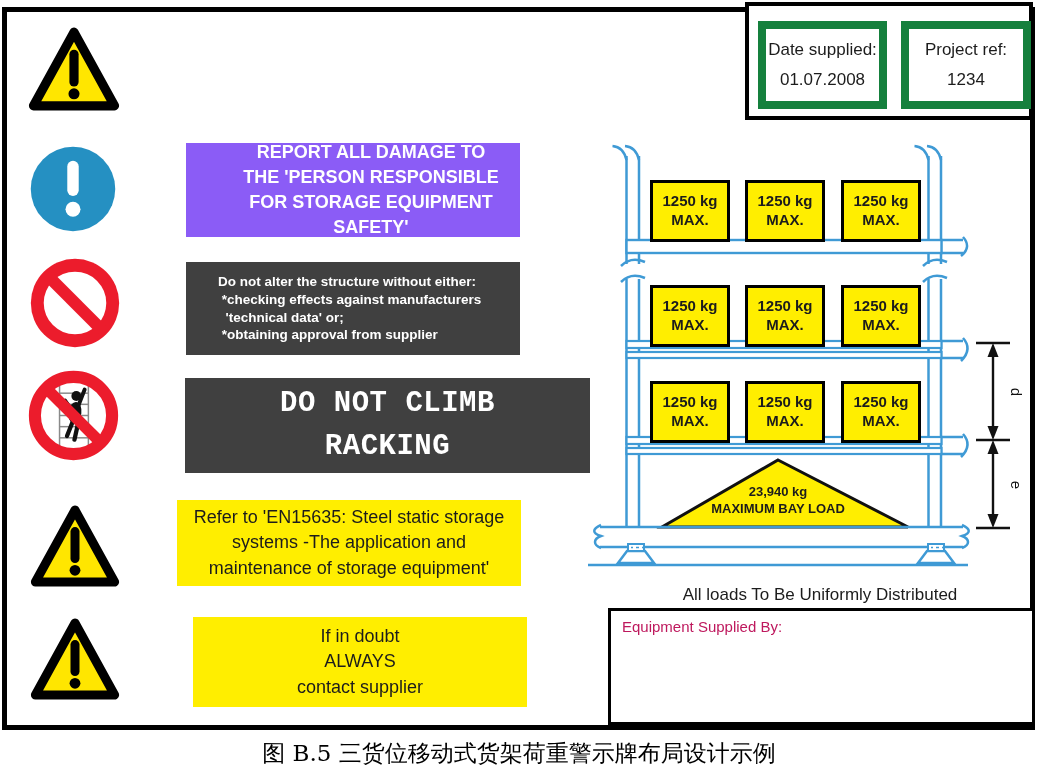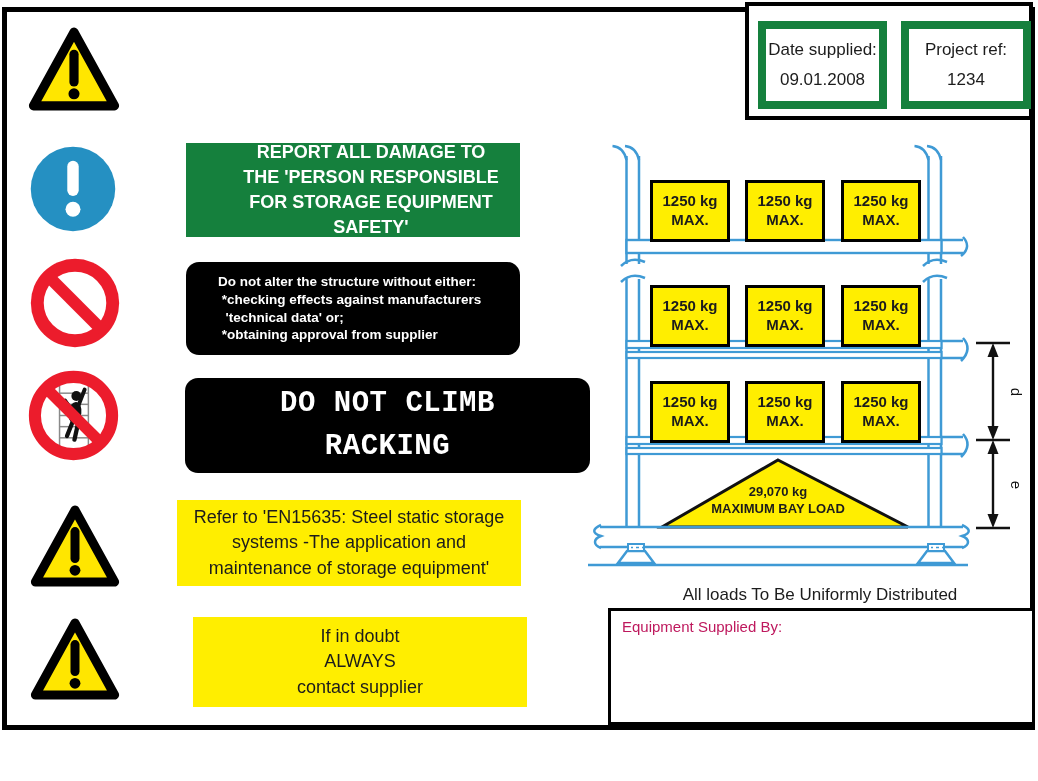--- a/index.html
+++ b/index.html
@@ -7,22 +7,22 @@
           font-family:"Liberation Sans",sans-serif;color:#1c1c1c;}
   .abs{position:absolute;box-sizing:border-box;}
   .main-border{left:2px;top:7px;width:1033px;height:723px;border:5px solid #000;background:transparent;}
   .icon{display:block;}
   .icon svg{display:block;width:100%;height:100%;}
   .msgbox{display:flex;align-items:center;justify-content:center;text-align:center;
           line-height:1.32;}
   .pre{white-space:pre-wrap;}
   .bullets{justify-content:flex-start;text-align:left;}
   .yellow{background:#FFEE00;color:#1c1c1c;}
-  .blue{background:#15803d;color:#fff;padding-left:36px;}
-  .red{background:#000000;color:#fff;border-radius:13px;}
+  .blue{background:#8b5cf6;color:#fff;padding-left:36px;}
+  .red{background:#404040;color:#fff;}
   .small-msg{font-size:13.5px;font-weight:bold;}
   .big-msg{font-size:18px;font-weight:bold;line-height:1.38;}
   .huge-msg{font-size:29px;font-weight:bold;line-height:1.45;letter-spacing:.5px;}
   .plain-msg{font-size:18px;font-weight:normal;line-height:1.42;}
   .hdr-outer{left:745px;top:2px;width:288px;height:118px;border:4px solid #000;background:#fff;z-index:5;}
   .hdr-box{border:8px solid #15803d;background:#fff;display:flex;flex-direction:column;
            align-items:center;justify-content:space-evenly;font-size:17px;z-index:6;}
   .rack{left:585px;top:140px;width:453px;height:445px;}
   .rack svg.frame{position:absolute;left:0;top:0;}
   .cell{position:absolute;width:74px;height:56px;background:#FFEE00;border:3px solid #000;
@@ -125,21 +125,21 @@
 systems -The application and
 maintenance of storage equipment'</div>
 
   <div class="abs msgbox yellow plain-msg pre" style="left:193px;top:617px;width:334px;height:90px;">If in doubt
 ALWAYS
 contact supplier</div>
 
   <div class="abs hdr-outer"></div>
   <div class="abs hdr-box" style="left:758px;top:21px;width:129px;height:88px;">
     <span>Date supplied:</span>
-    <span>09.01.2008</span>
+    <span>01.07.2008</span>
   </div>
   <div class="abs hdr-box" style="left:901px;top:21px;width:130px;height:88px;">
     <span>Project ref:</span>
     <span>1234</span>
   </div>
 
   <div class="abs rack">
     <svg class="frame" width="453" height="445" viewBox="0 0 453 445">
       <g stroke="#3F9AD5" stroke-width="2.5" fill="none">
 
@@ -230,25 +230,26 @@
 MAX.</div>
 
     <div class="cell" style="left:65px;top:241px;">1250 kg
 MAX.</div>
     <div class="cell" style="left:160px;top:241px;">1250 kg
 MAX.</div>
     <div class="cell" style="left:256px;top:241px;">1250 kg
 MAX.</div>
 
     <div class="tri-label">
-      <div>29,070 kg</div>
+      <div>23,940 kg</div>
       <div>MAXIMUM BAY LOAD</div>
     </div>
   </div>
 
   <div class="abs note">All loads To Be Uniformly Distributed</div>
 
   <div class="abs equip">
     <span>Equipment Supplied By:</span>
   </div>
 
+  <div class="abs caption">图 B.5 三货位移动式货架荷重警示牌布局设计示例</div>
 
 </div>
 
 </body></html>

